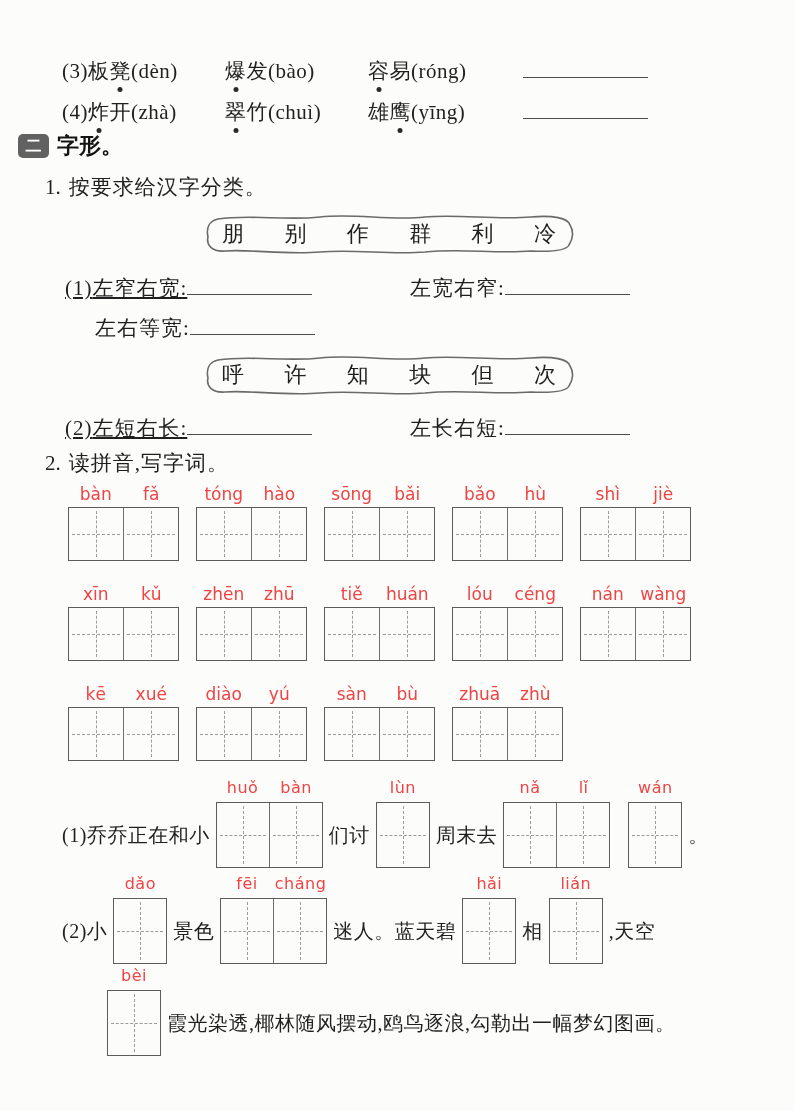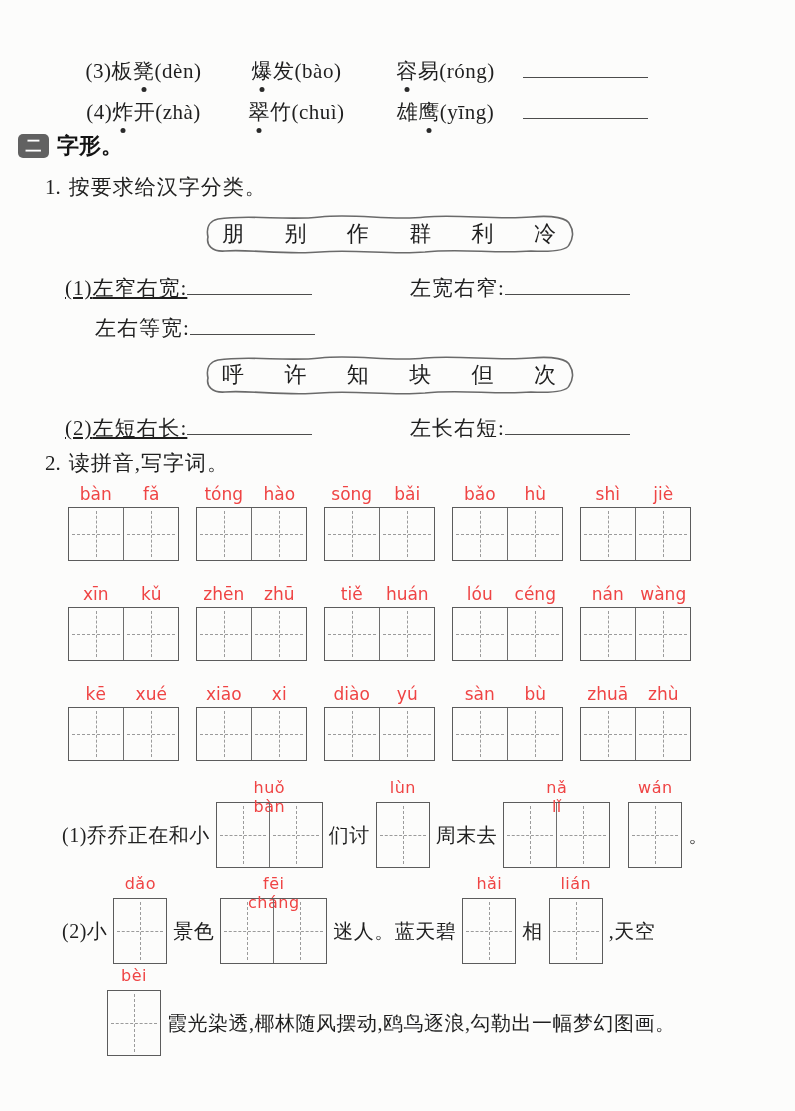--- a/index.html
+++ b/index.html
@@ -5,21 +5,21 @@
   html,body { margin:0; padding:0; background:#ffffff; }
   #page {
     position:relative; width:795px; height:1111px; margin:0 auto;
     background:#fcfcfb; overflow:hidden;
     font-family:"Liberation Serif","DejaVu Serif",serif;
     color:#1f1f1f;
   }
 
   
   .s1-row { position:absolute; left:62px; display:flex; align-items:baseline;
-            font-size:21px; letter-spacing:0.5px; white-space:nowrap;text-align:center; }
+            font-size:21px; letter-spacing:0.5px; white-space:nowrap; }
   .s1-row .word { display:inline-block; }
   .dot-ch { position:relative; display:inline-block; }
   .dot-ch::after { content:""; position:absolute; left:50%; transform:translateX(-50%);
                    bottom:-7px; width:5px; height:5px; border-radius:50%; background:#2a2a2a; }
   .blank { display:inline-block; border-bottom:1.6px solid #4c4c4c; height:19px;
            vertical-align:baseline; }
   .blank-lg { width:125px; }
 
   
   .sec-head { position:absolute; left:18px; top:131px; display:flex; align-items:center; gap:8px; }
@@ -60,21 +60,21 @@
                      border-left:1px dashed #9b9b9b; }
   .tz-cell::after  { content:""; position:absolute; left:3px; right:3px; top:50%;
                      border-top:1px dashed #9b9b9b; }
 
   
   .sent { position:absolute; display:flex; align-items:center; font-size:20px;
           letter-spacing:0.5px; white-space:nowrap; }
   .sent .stext { display:inline-block; }
   .sg { position:relative; margin:0 6px; }
   .sg .pg-pinyin { position:absolute; top:-24px; left:0; right:0; margin-bottom:0;
-                   font-size:16px;flex-direction:column; }
+                   font-size:16px; }
   .sg .tz-cell { width:52px; height:64px; }
   .sg-gap { margin-left:12px; }
 </style>
 </head>
 <body>
 
 <div id="page">
 
   <div class="s1-row" style="top:57px">
     <span class="word" style="width:163px"><span>(3)</span><span>板</span><span class="dot-ch">凳</span><span>(dèn)</span></span>
@@ -253,30 +253,20 @@
           <span>kē</span>
           <span>xué</span>
         </div>
       <div class="tzg">
           <div class="tz-cell"></div>
           <div class="tz-cell"></div>
         </div>
     </div>
     <div class="pg-group">
       <div class="pg-pinyin">
-          <span>xiāo</span>
-          <span>xi</span>
-        </div>
-      <div class="tzg">
-          <div class="tz-cell"></div>
-          <div class="tz-cell"></div>
-        </div>
-    </div>
-    <div class="pg-group">
-      <div class="pg-pinyin">
           <span>diào</span>
           <span>yú</span>
         </div>
       <div class="tzg">
           <div class="tz-cell"></div>
           <div class="tz-cell"></div>
         </div>
     </div>
     <div class="pg-group">
       <div class="pg-pinyin">

